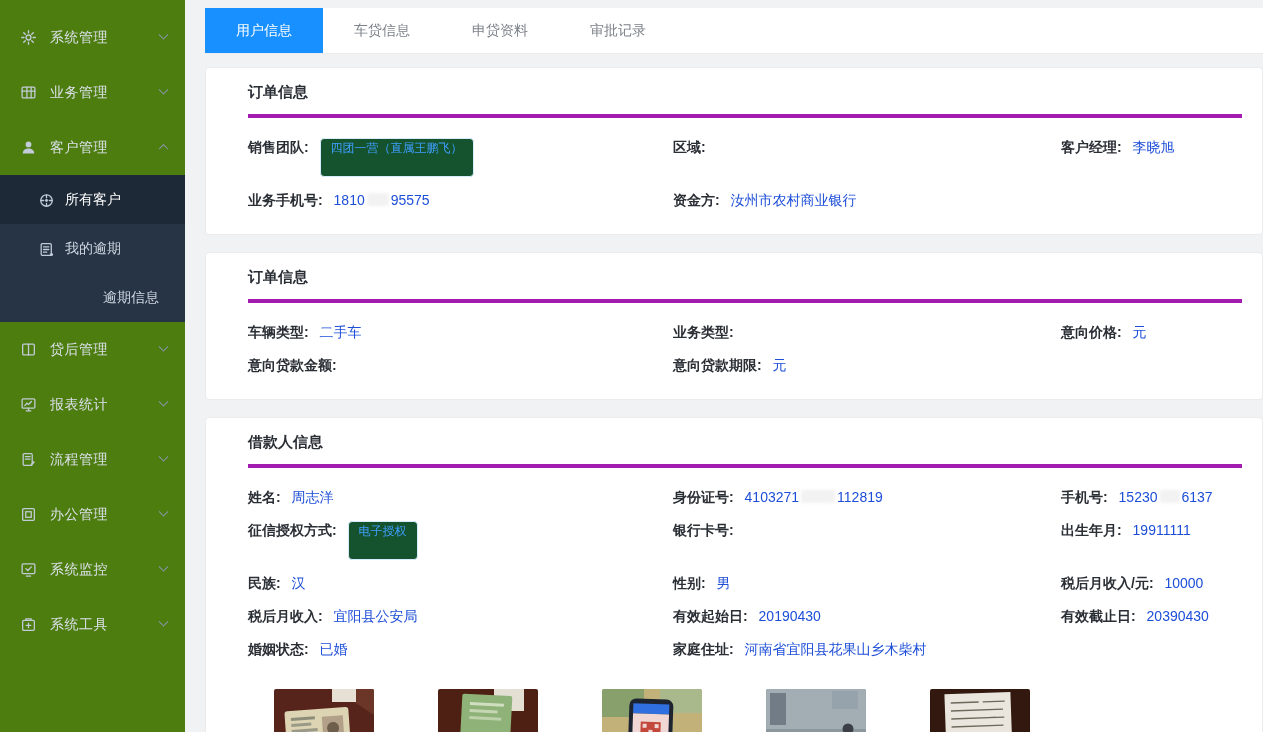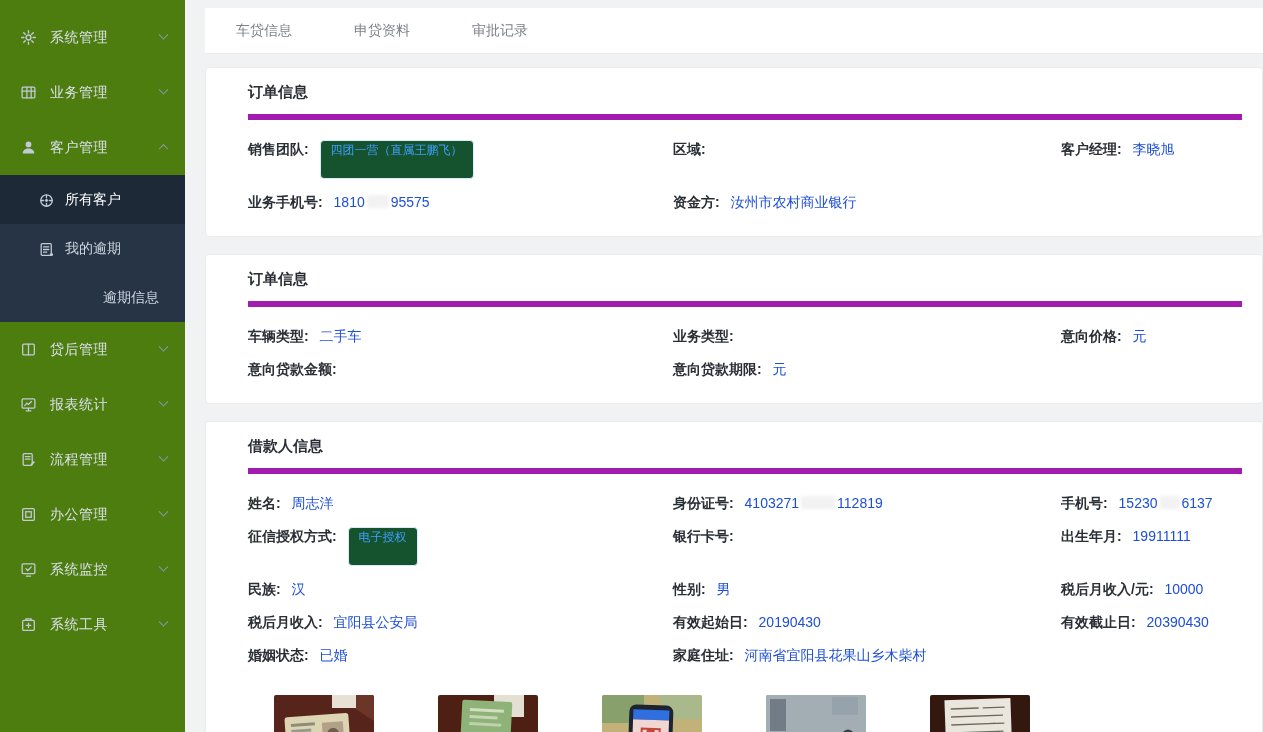--- a/index.html
+++ b/index.html
@@ -50,21 +50,21 @@
     color:#7d828a; cursor:pointer; font-size:14px;
   }
   .tab.active { background:#1890ff; color:#ffffff; }
 
   .card {
     background:#ffffff; border:1px solid #ebebeb; border-radius:4px;
     margin-bottom:17px; padding:0 20px 0 42px;
   }
   .card-title {
     margin:0; padding:15px 0 12px; font-size:15px; font-weight:700; color:#2a2e35;
-    border-bottom:6px solid #a21caf;
+    border-bottom:4px solid #a21caf;
   }
   .card-body {
     display:grid; grid-template-columns:425px 388px 1fr;
     row-gap:14px; padding:20px 0 24px;
   }
   .field { line-height:19px; white-space:nowrap; }
   .flabel { font-weight:700; color:#2a2e35; }
   .fvalue { color:#1d4ed8; margin-left:7px; }
   .tag {
     display:inline-block; margin-left:7px; padding:2px 10px 20px;
@@ -215,20 +215,23 @@
       </span>
       <span>系统工具</span>
       <span class="chev"></span>
     </div>
 
   </aside>
 
   <main class="content">
 
     <div class="tabbar">
+      <div class="tab active">
+          <span>用户信息</span>
+        </div>
       <div class="tab">
           <span>车贷信息</span>
         </div>
       <div class="tab">
           <span>申贷资料</span>
         </div>
       <div class="tab">
           <span>审批记录</span>
         </div>
     </div>

